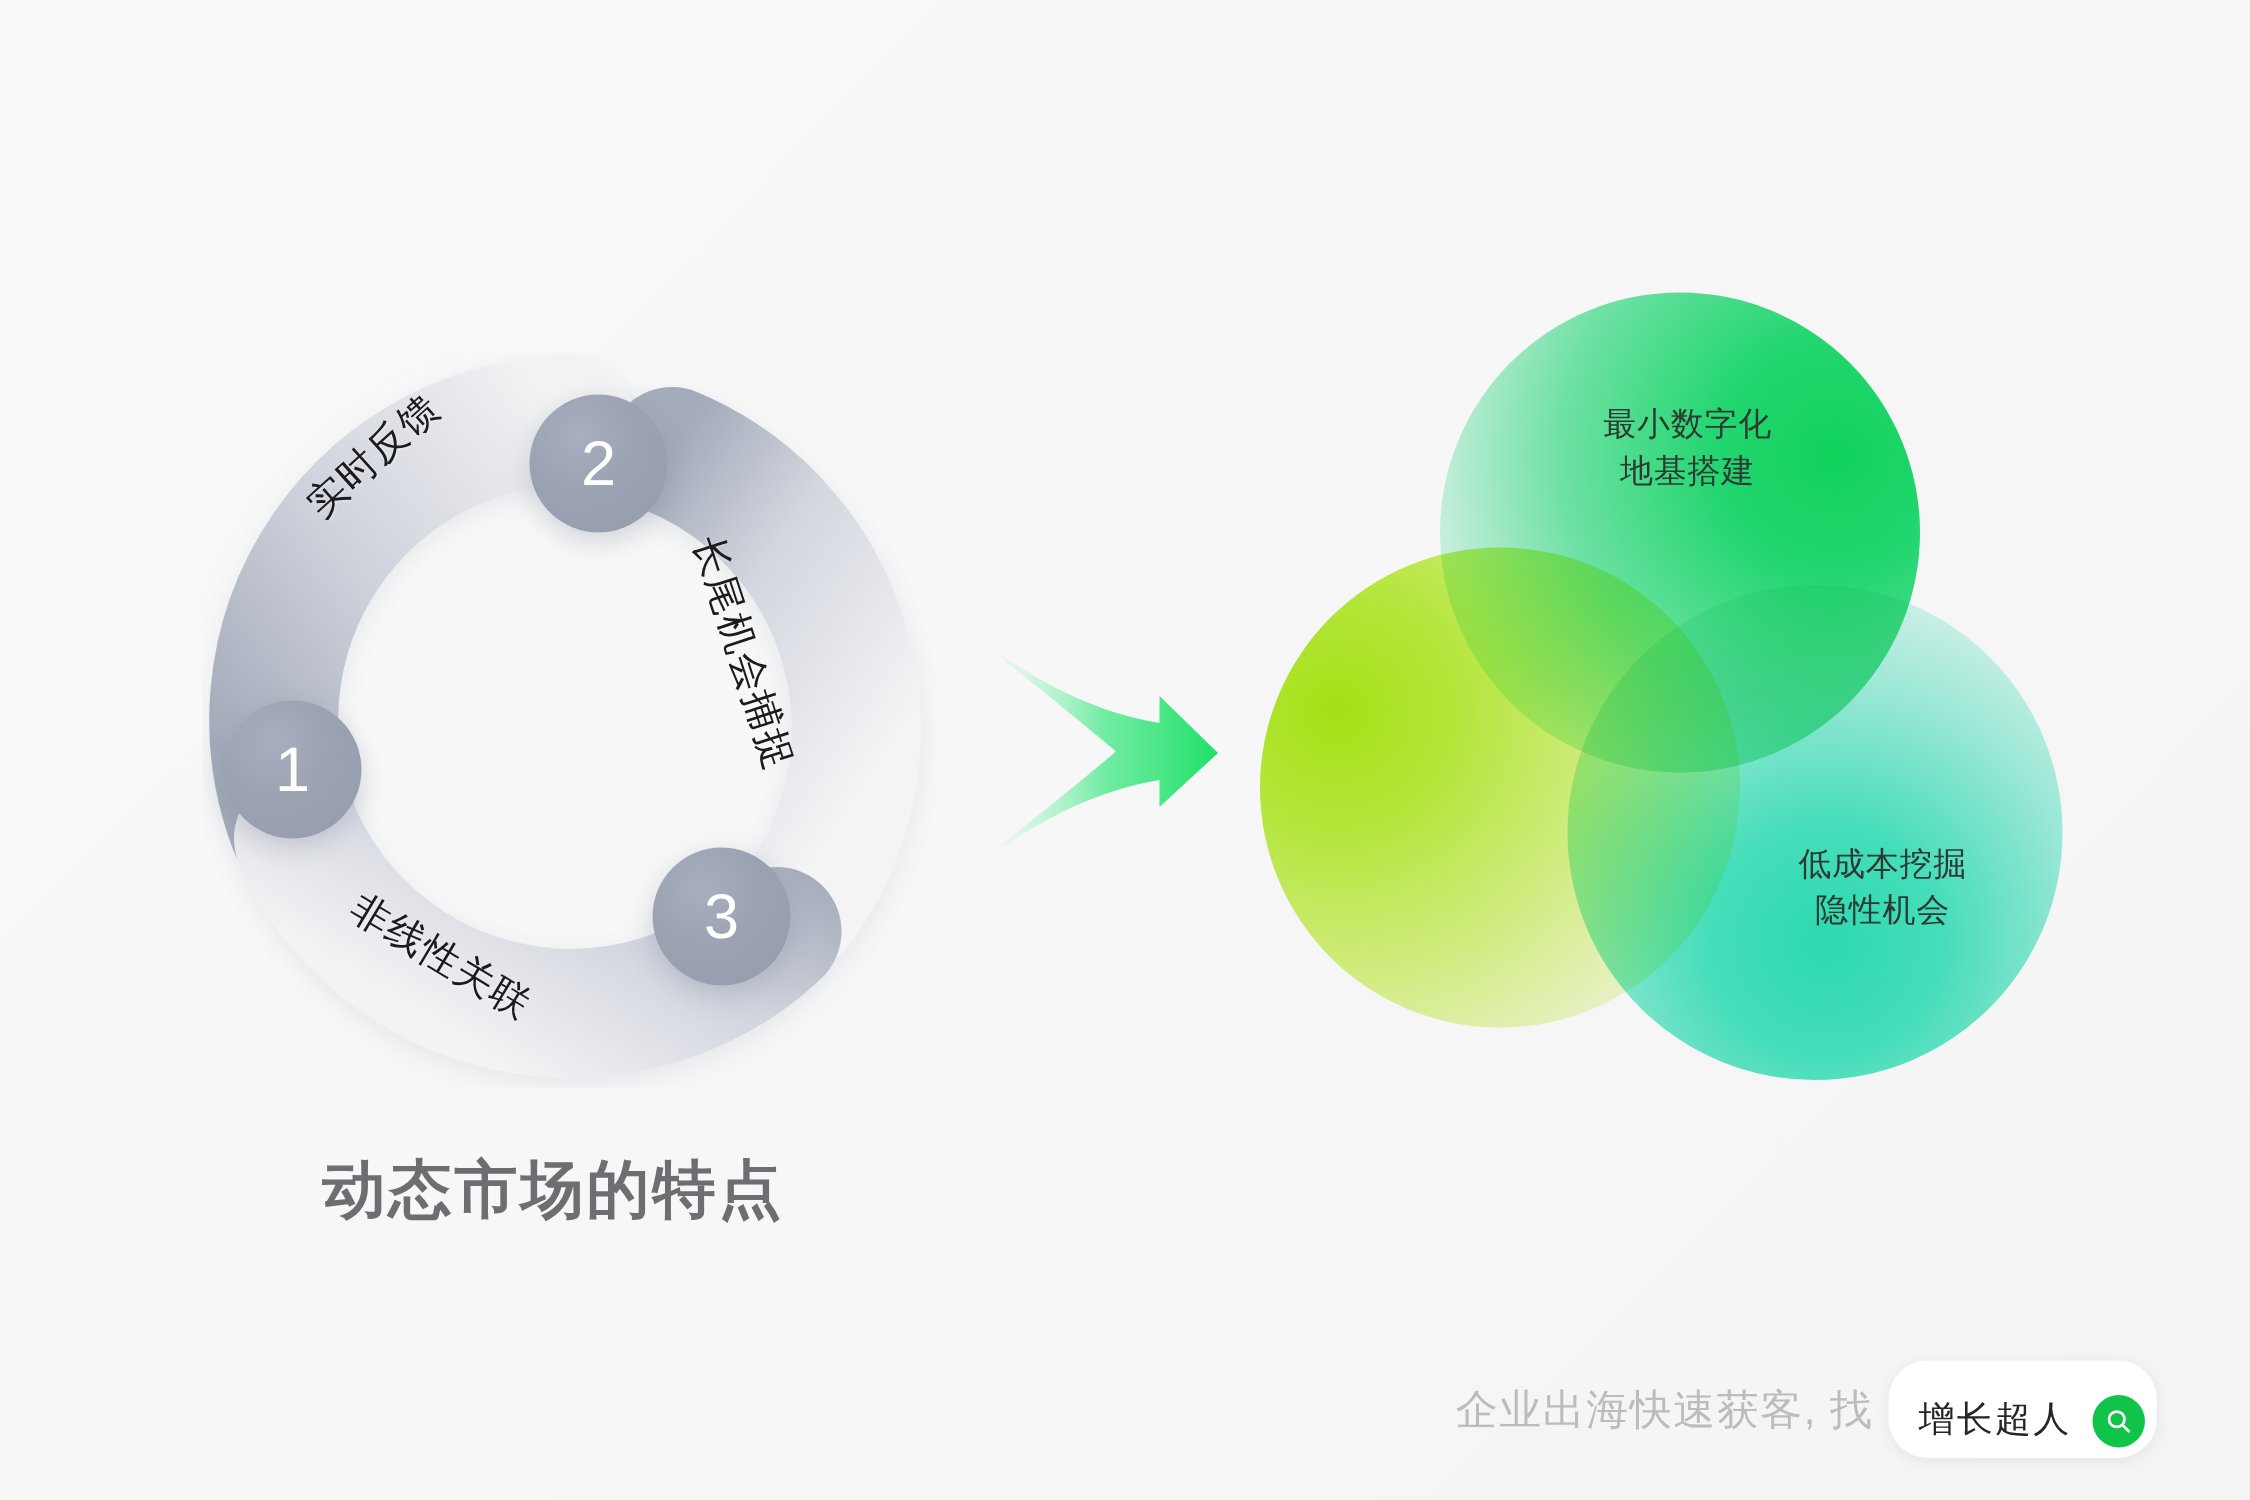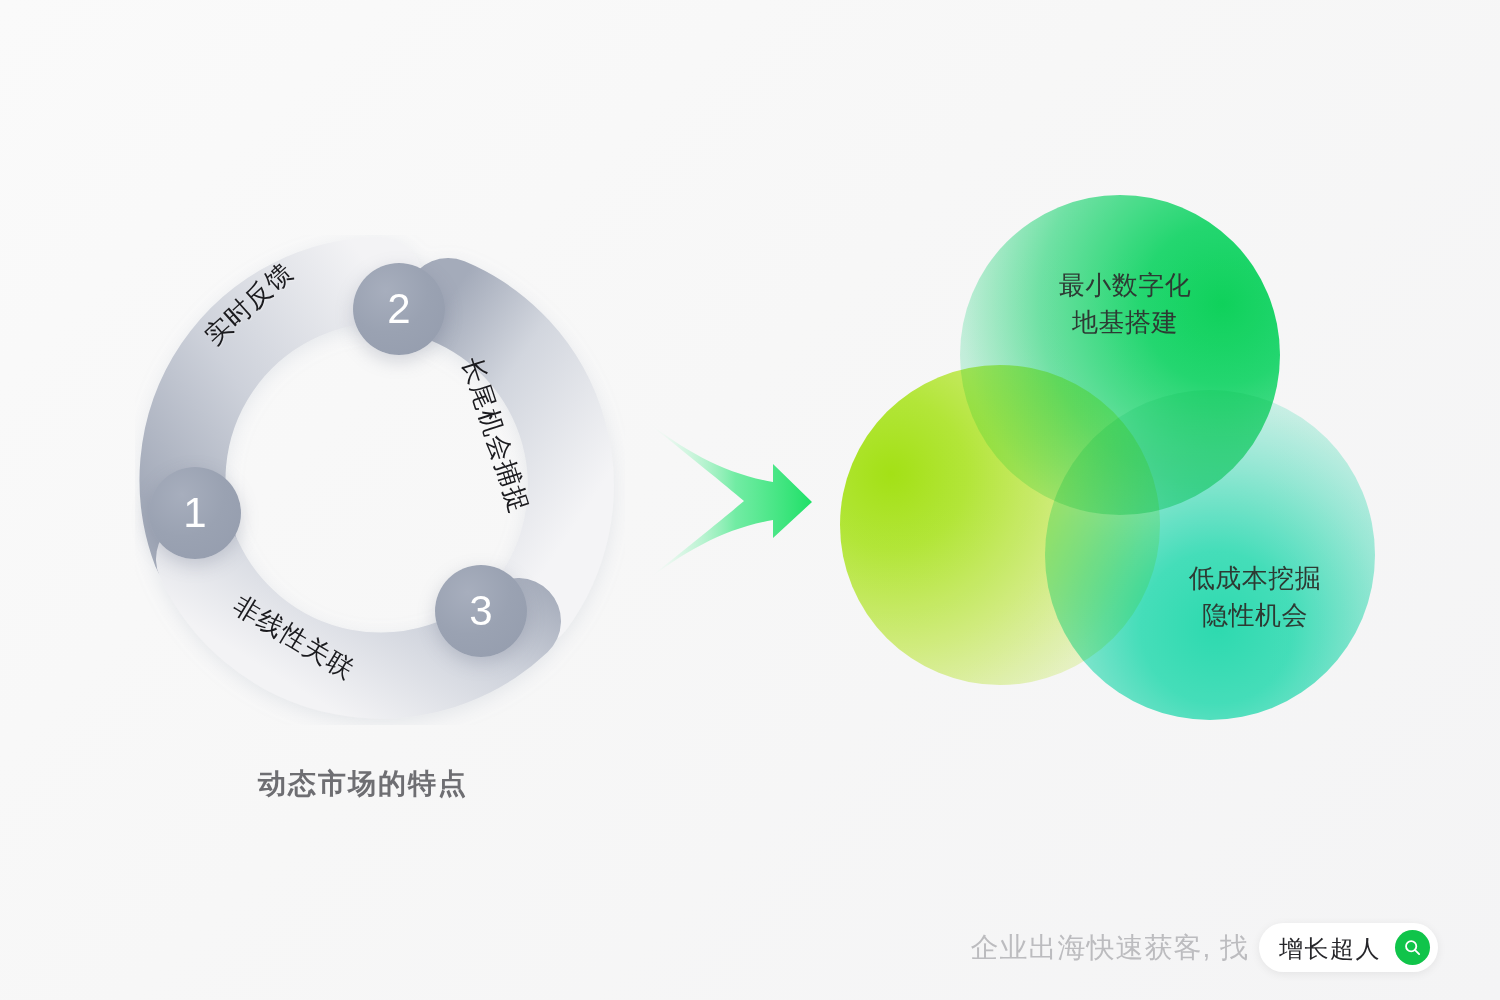--- a/index.html
+++ b/index.html
@@ -106,40 +106,39 @@
   }
   .blob-teal {
     left: 205px; top: 195px;
     width: 330px; height: 330px;
     background: radial-gradient(circle at 52% 72%, #2fe2b6 0%, #47e6c0 26%, #9ff1dd 58%, #d9f9f0 82%, #f4fdfa 100%);
   }
 
   .blob-label {
     position: absolute;
     color: #2d3a33;
-    font-size: 26px;
+    font-size: 22px;
     line-height: 1.42;
     text-align: center;
     white-space: pre-line;
     letter-spacing: .5px;
     z-index: 6;
   }
   .bl-green { left: 185px; top: 72px;  width: 200px; }
   .bl-lime  { left: 28px;  top: 272px; width: 190px; text-align: left; }
   .bl-teal  { left: 310px; top: 365px; width: 210px; }
 
   
   .caption {
     position: absolute;
-    font-size: 28px;
+    font-size: 42px;
     color: #6e6e72;
     letter-spacing: 2px;
     font-weight: 700;
     white-space: nowrap;
-    margin-left: 43px;
   }
   .caption-left  { left: 215px; top: 765px; }
   .caption-right { left: 932px; top: 765px; }
 
   
   .watermark {
     position: absolute;
     right: 62px;
     bottom: 28px;
     display: flex;
@@ -147,25 +146,25 @@
     gap: 10px;
   }
   .wm-text {
     font-size: 28px;
     color: #bcbcbf;
     letter-spacing: 1px;
     white-space: nowrap;
   }
   .wm-pill {
     display: flex;
-    align-items: flex-end;
+    align-items: flex-start;
     gap: 14px;
     background: #ffffff;
     border-radius: 26px;
-    padding: 7px 8px 7px 20px;
+    padding: 23px 8px 7px 20px;
     box-shadow: 0 2px 10px rgba(0,0,0,.07);
   }
   .wm-brand {
     font-size: 24px;
     color: #26262a;
     letter-spacing: 1.5px;
     white-space: nowrap;
     font-weight: 400;
   }
   .wm-search {

